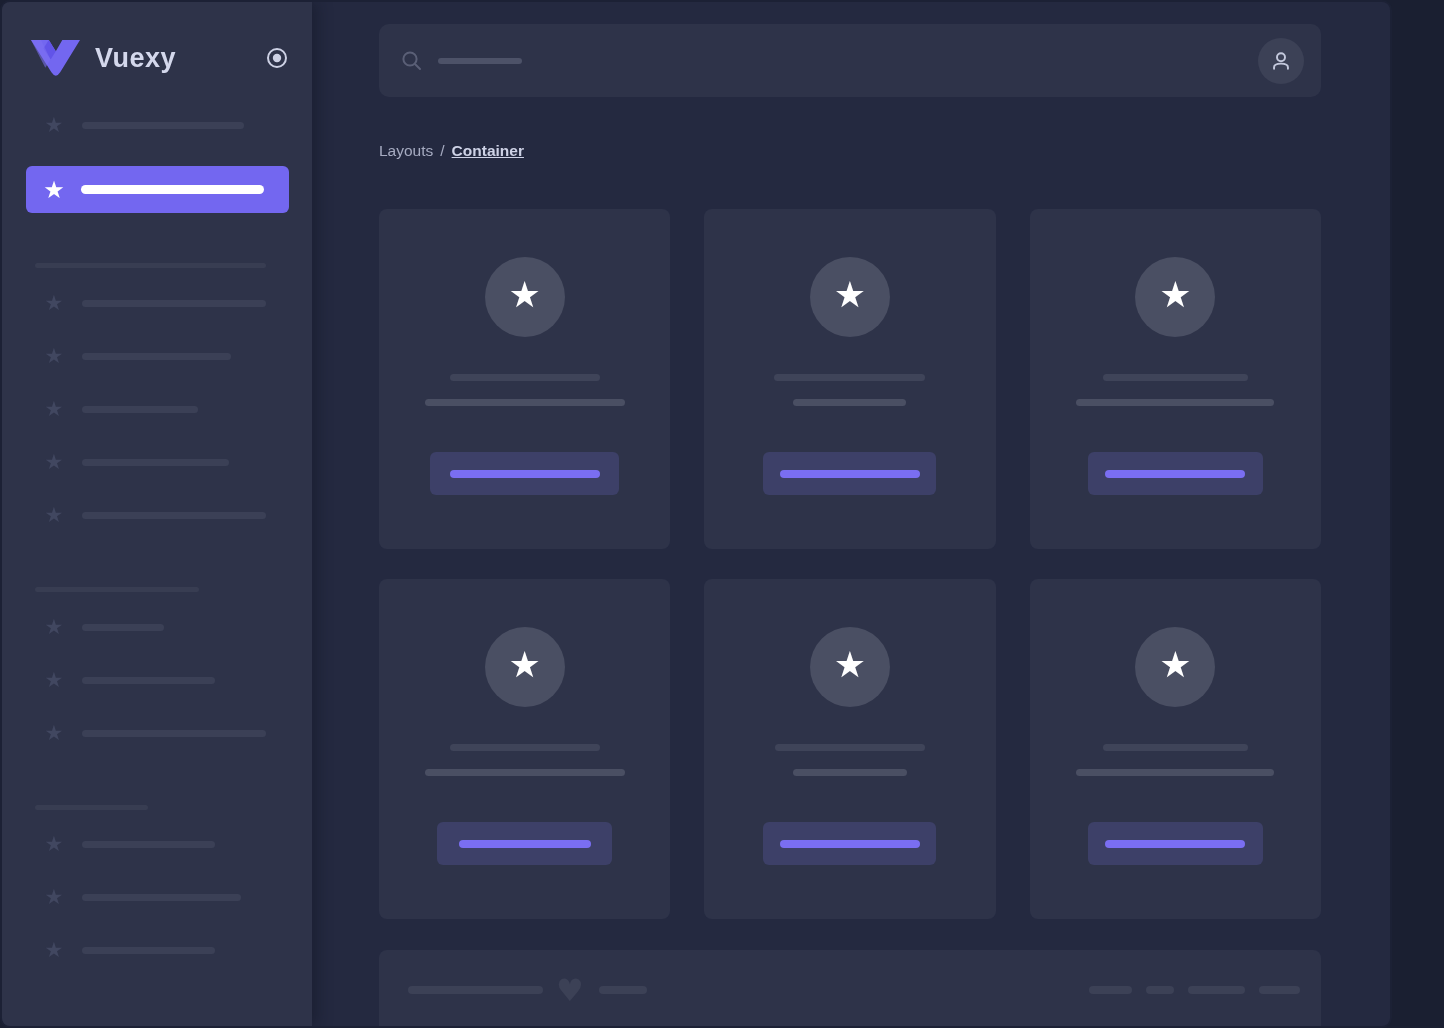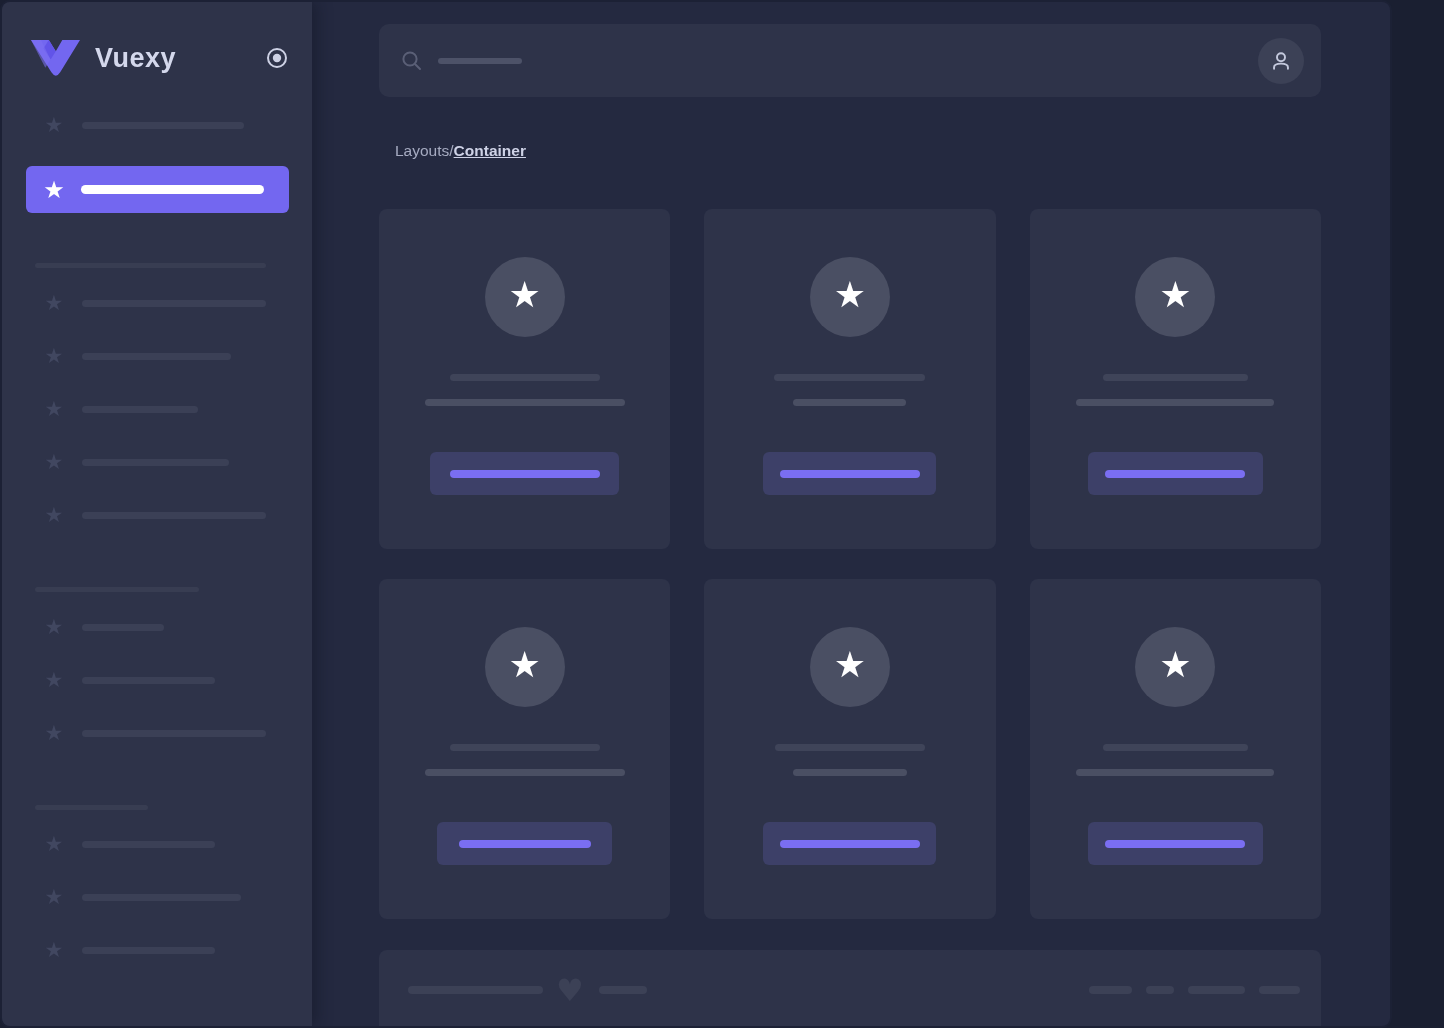--- a/index.html
+++ b/index.html
@@ -87,21 +87,21 @@
     width: 46px; height: 46px; border-radius: 50%;
     background: #3c4156;
     display: flex; align-items: center; justify-content: center;
     cursor: pointer;
   }
 
   .breadcrumb {
     margin-top: 44px;
     font-size: 15.5px; line-height: 19px;
     color: #a6abc1;
-    display: flex;  margin-left: 16px;
+    display: flex; gap: 7px;
   }
   .breadcrumb .current { color: #ced2e6; font-weight: 700; text-decoration: underline; }
   .breadcrumb .link { cursor: pointer; }
 
   .card-grid {
     margin-top: 49px;
     display: grid;
     grid-template-columns: repeat(3, 1fr);
     gap: 30px 34px;
   }

